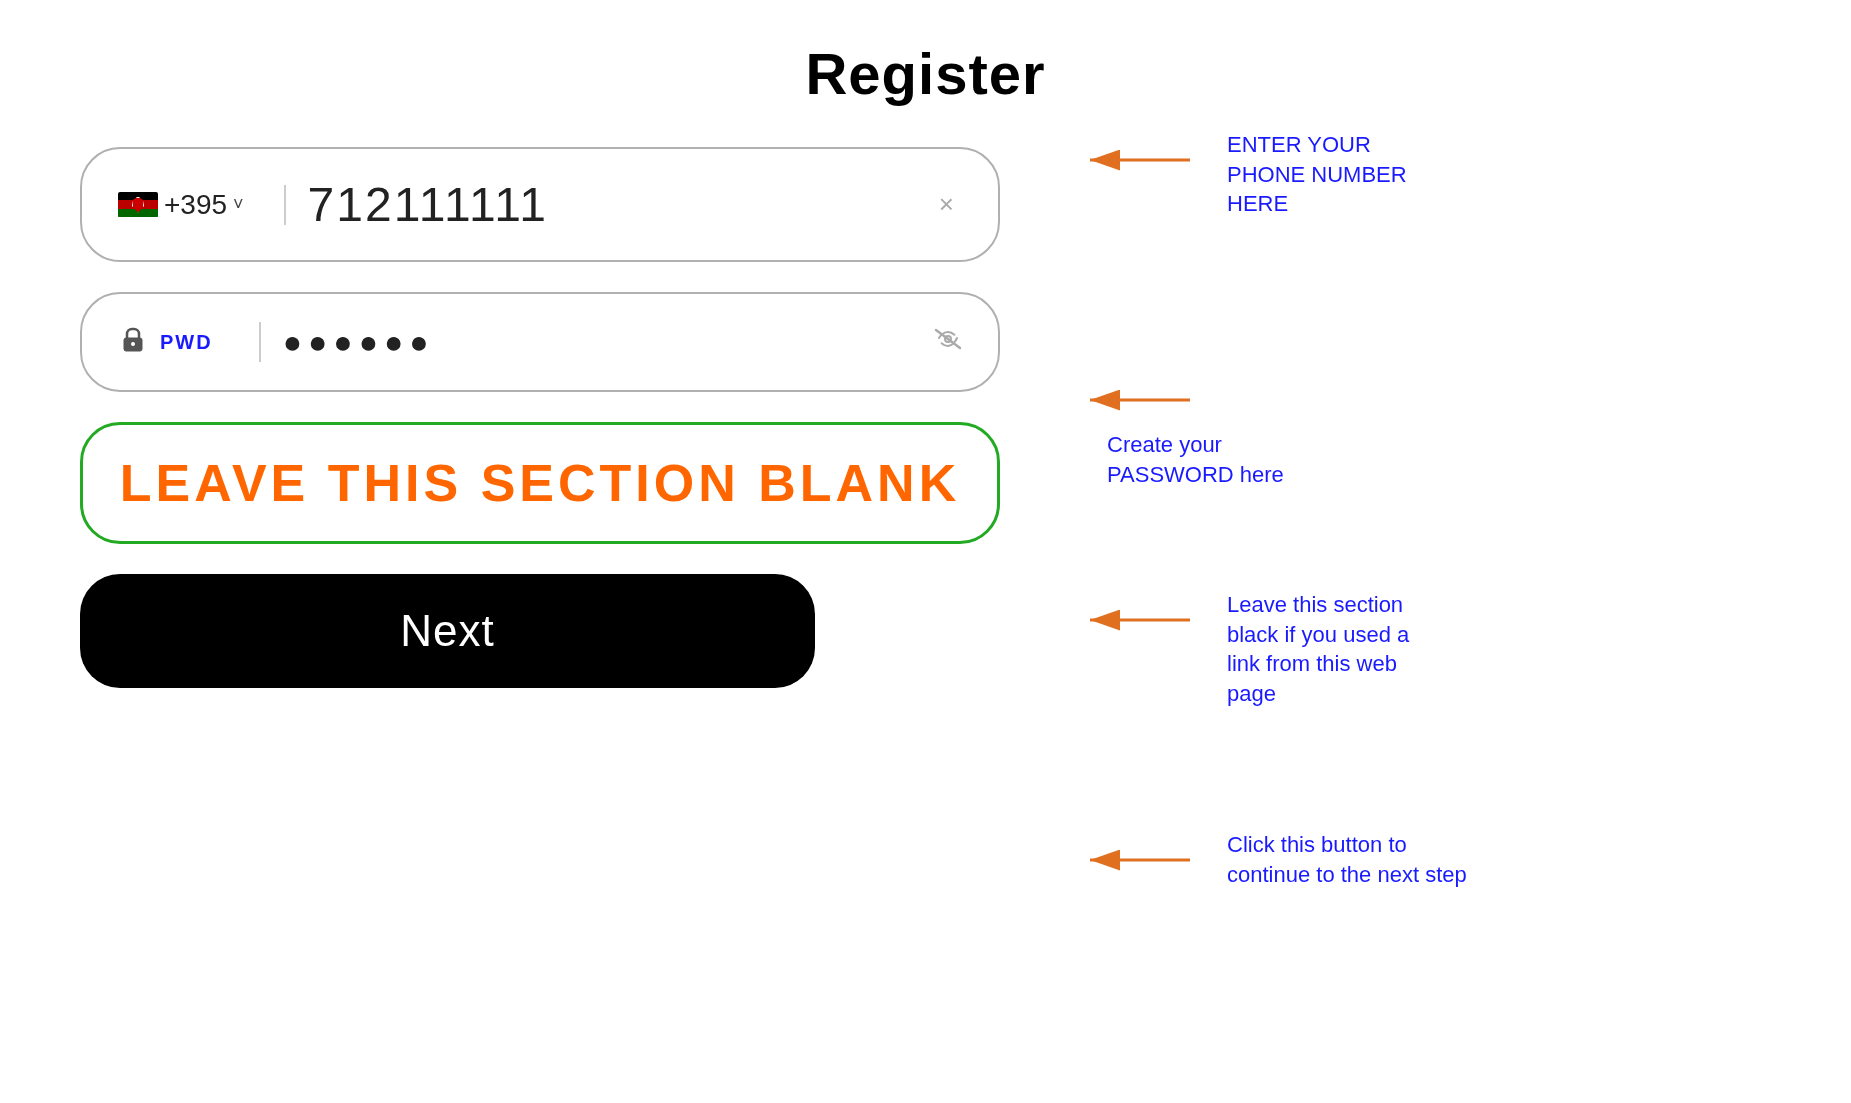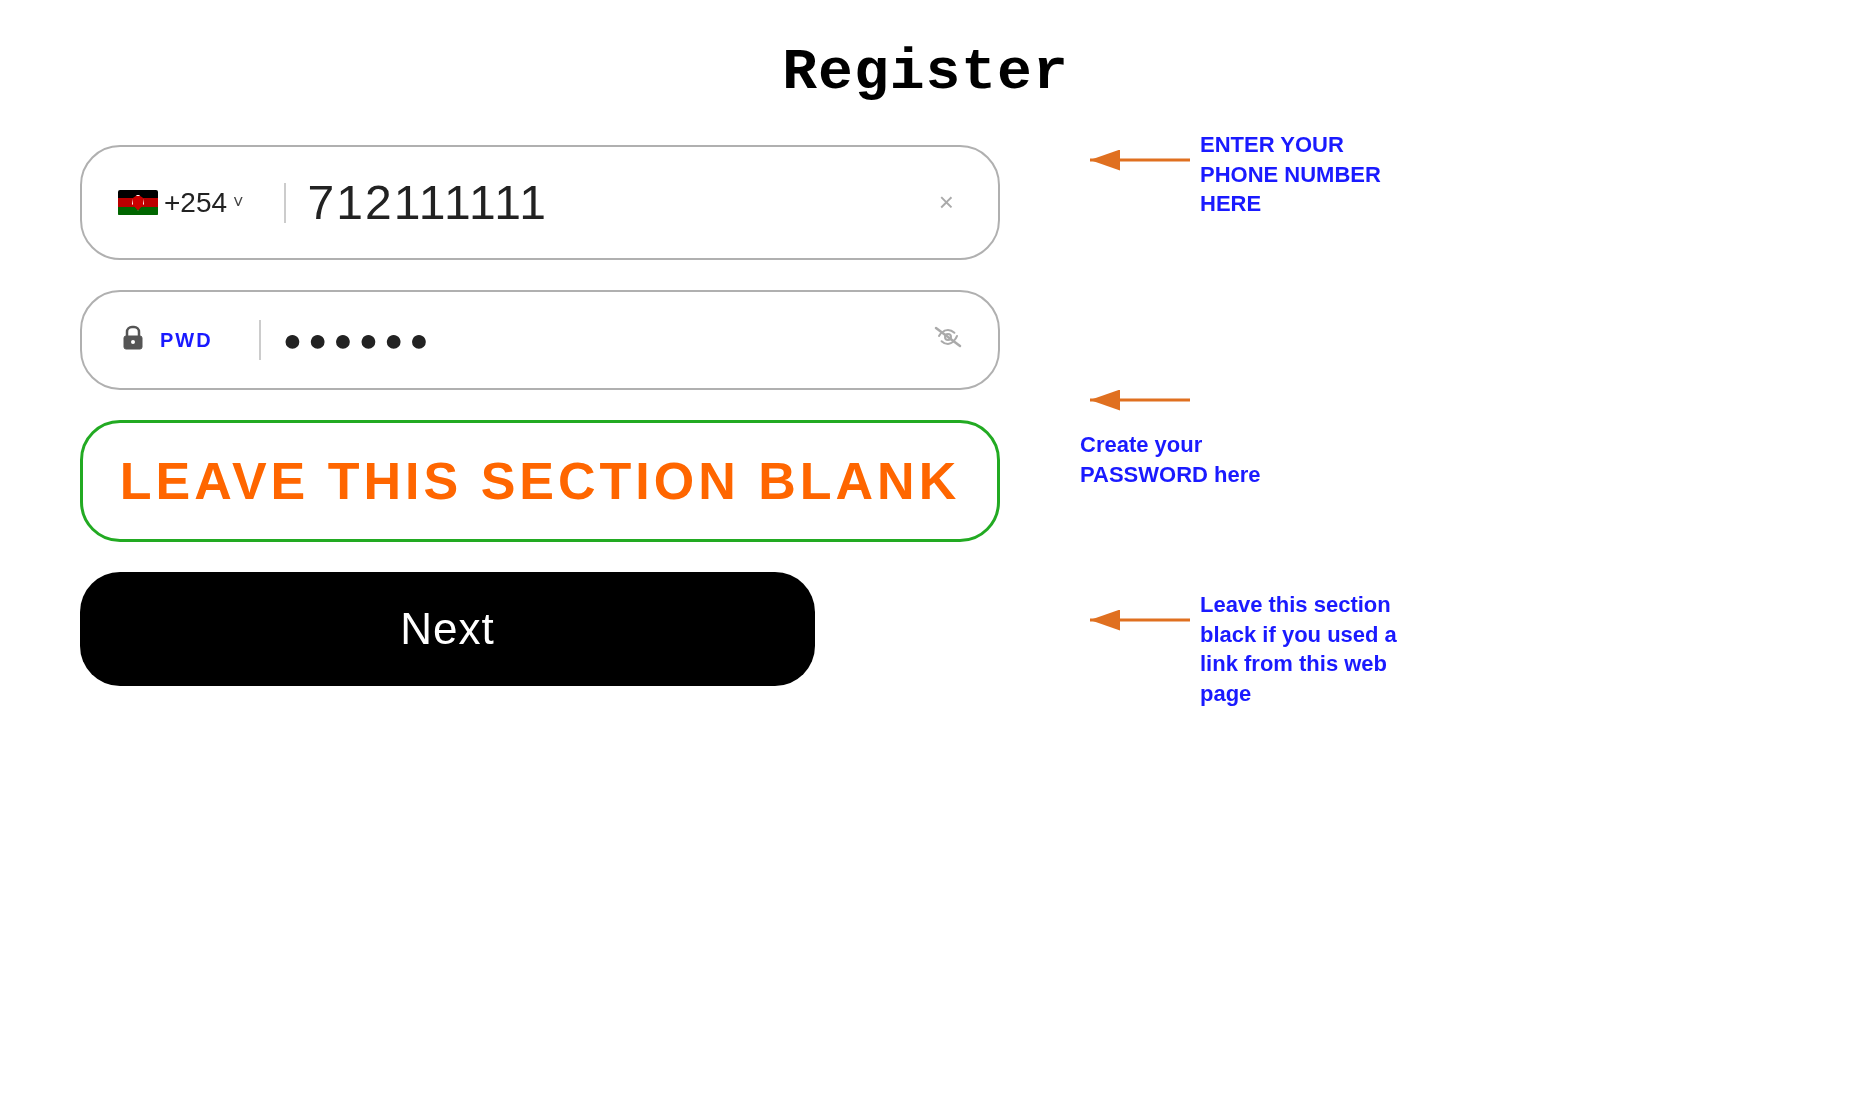--- a/index.html
+++ b/index.html
@@ -25,21 +25,20 @@
       width: 100%;
       text-align: center;
       margin-bottom: 40px;
     }
 
     .page-title {
       font-size: 58px;
       font-weight: 900;
       color: #000000;
       letter-spacing: 1px;
-      font-family: Liberation Mono, monospace;
     }
 
     .main-content {
       display: flex;
       flex-direction: row;
       width: 100%;
       gap: 0;
     }
 
     .form-section {
@@ -231,24 +230,25 @@
     }
 
     .ann-next {
       top: 830px;
       left: 1080px;
       position: absolute;
     }
 
     .ann-label {
       font-size: 22px;
-      font-weight: 700;
+      font-weight: 400;
       color: #1a1aff;
       line-height: 1.35;
       max-width: 360px;
+      margin-left: 27px;
     }
   </style>
 </head>
 <body>
 
 <div class="page-container">
 
   <div class="title-row">
     <h1 class="page-title">Register</h1>
   </div>
@@ -257,21 +257,21 @@
     <div class="form-section">
 
       <div class="field-box">
         <div class="flag-container">
           <div class="kenya-flag">
             <div class="flag-stripe-black"></div>
             <div class="flag-stripe-red"></div>
             <div class="flag-stripe-green"></div>
             <div class="flag-shield"></div>
           </div>
-          <span class="country-code">+254</span>
+          <span class="country-code">+395</span>
           <span class="chevron">˅</span>
         </div>
         <div class="divider-line"></div>
         <span class="phone-number">712111111</span>
         <span class="clear-btn">×</span>
       </div>
 
       <div class="field-box">
         <div class="lock-icon-container">
           <svg class="lock-svg" viewBox="0 0 30 30" fill="none" xmlns="http://www.w3.org/2000/svg">
@@ -342,14 +342,28 @@
       <line x1="110" y1="30" x2="10" y2="30" stroke="#e07020" stroke-width="3" marker-end="url(#arrowhead3)"></line>
     </svg>
     <div class="ann-label">
       <span>Leave this section</span><br>
       <span>black if you used a</span><br>
       <span>link from this web</span><br>
       <span>page</span>
     </div>
   </div>
 
+  <div class="annotation ann-next">
+    <svg width="120" height="60" class="arrow-svg">
+      <defs>
+        <marker id="arrowhead4" markerWidth="10" markerHeight="7" refX="10" refY="3.5" orient="auto">
+          <polygon points="0 0, 10 3.5, 0 7" fill="#e07020"></polygon>
+        </marker>
+      </defs>
+      <line x1="110" y1="30" x2="10" y2="30" stroke="#e07020" stroke-width="3" marker-end="url(#arrowhead4)"></line>
+    </svg>
+    <div class="ann-label">
+      <span>Click this button to</span><br>
+      <span>continue to the next step</span>
+    </div>
+  </div>
 
 </div>
 
 </body></html>

